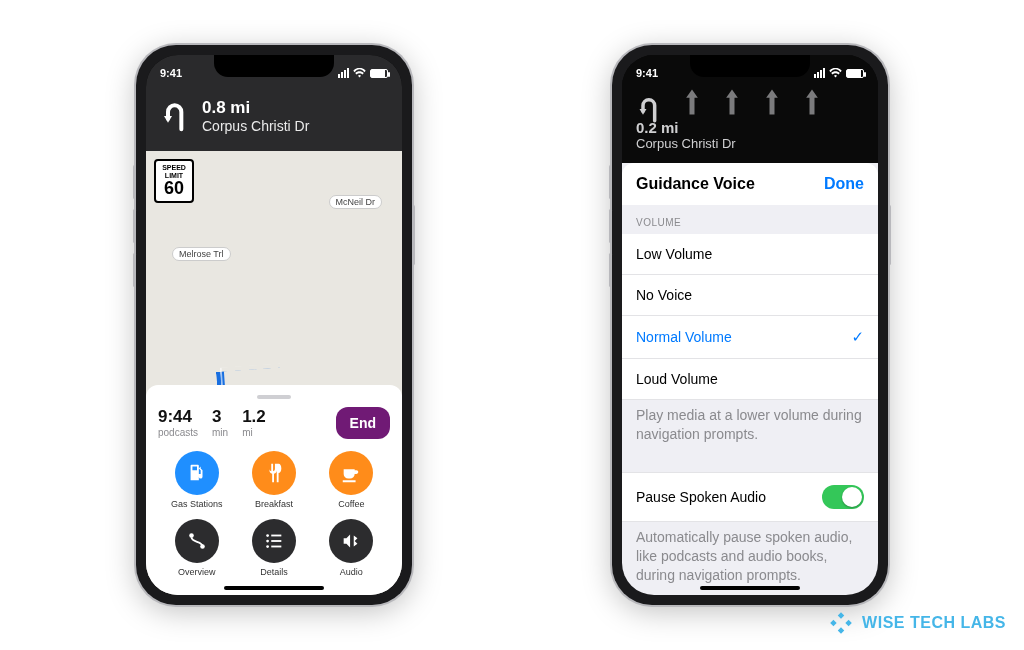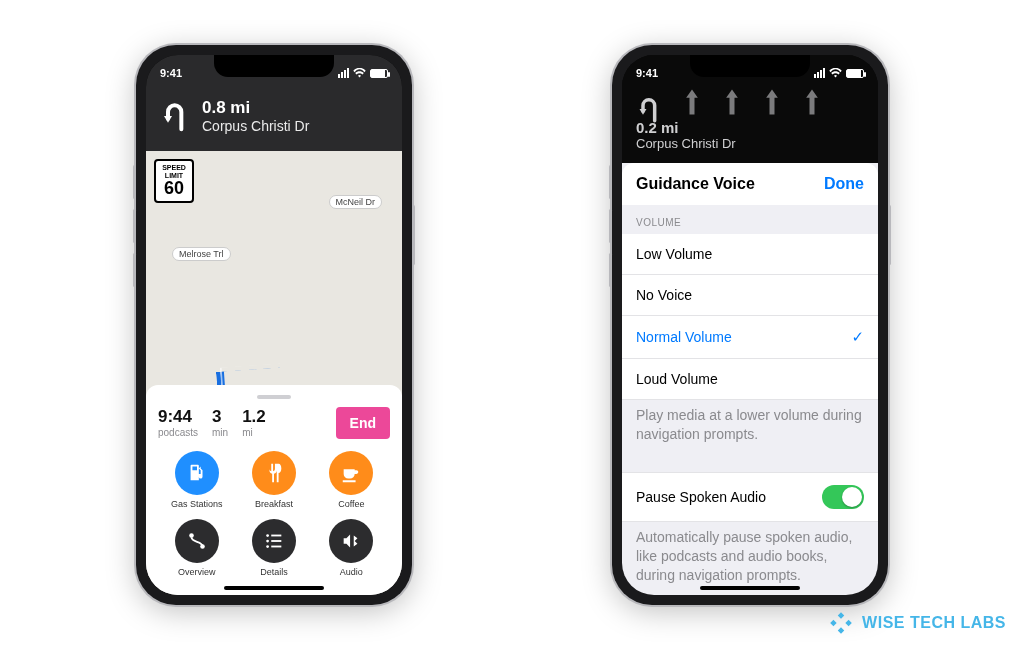--- a/index.html
+++ b/index.html
@@ -154,26 +154,26 @@
     padding:10px 12px 18px;
     z-index:35;
   }
   .grabber{ width:34px; height:4px; background:#cfcfd3; border-radius:2px; margin:0 auto 8px;}
   .eta-row{ display:flex; align-items:flex-start; gap:14px;}
   .eta-block{ text-align:left; }
   .eta-big{ font-size:17px; font-weight:600; color:#111;}
   .eta-small{ font-size:10px; color:#8a8a8e;}
   .end-btn{
     margin-left:auto;
-    background:#ec4899;
+    background:#701a75;
     color:#fff;
     font-weight:600;
     font-size:14px;
     border:none;
-    border-radius:4px;
+    border-radius:12px;
     padding:8px 14px;
   }
   .grid6{
     margin-top:12px;
     display:grid;
     grid-template-columns:repeat(3,1fr);
     row-gap:10px;
     justify-items:center;
   }
   .tile{ text-align:center; }

